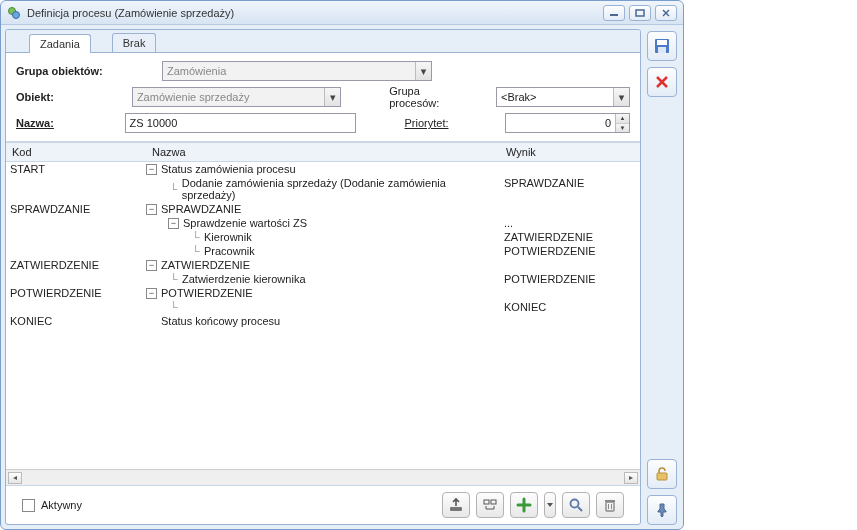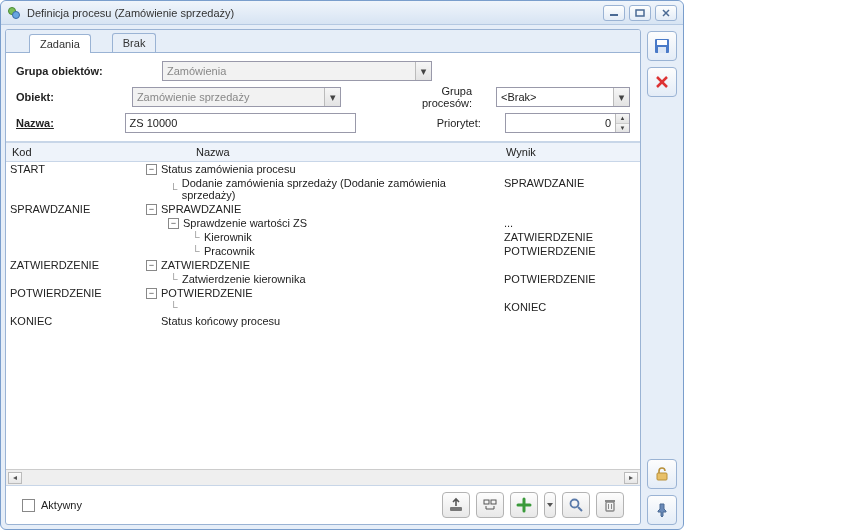--- a/index.html
+++ b/index.html
@@ -94,21 +94,20 @@
     gap: 24px;
   }
   .form-row .lbl {
     width: 122px;
     font-weight: bold;
     color: #222;
   }
   .form-row .lbl2 {
     width: 110px;
     color: #222;
-    text-align: right;
   }
   .combo, .textin, .numin {
     border: 1px solid #99a;
     background: #fff;
     height: 20px;
     font-size: 11px;
     display: flex;
     align-items: center;
     padding: 0 4px;
     color: #666;
@@ -144,21 +143,20 @@
     flex:1; display:flex; align-items:center; justify-content:center;
     background: linear-gradient(#f6f6f6,#e3e3e3);
     font-size: 6px; color:#444; border-bottom:1px solid #ccc;
   }
   .numin .spin div:last-child{border-bottom:none;}
   .tree-head {
     display: flex;
     border-top: 1px solid #c8d6e8;
     border-bottom: 1px solid #c8d6e8;
     background: #eef3fa;
-    gap: 44px;
   }
   .tree-head div {
     padding: 3px 6px;
     color: #222;
   }
   .col-kod { width: 140px; }
   .col-nazwa { flex: 1; }
   .col-wynik { width: 140px; }
   .tree-body {
     flex: 1;
@@ -306,21 +304,21 @@
             <span style="color:#222">&lt;Brak&gt;</span>
             <span class="arrow">▾</span>
           </div>
         </div>
         <div class="form-row">
           <div class="lbl" style="text-decoration:underline">Nazwa:</div>
           <div class="textin" style="width:330px">
             <span>ZS 10000</span>
           </div>
           <div style="flex:1"></div>
-          <div class="lbl2" style="">Priorytet:</div>
+          <div class="lbl2" style="text-decoration:underline">Priorytet:</div>
           <div class="numin" style="width:170px">
             <span>0</span>
             <div class="spin">
                 <div>▲</div>
                 <div>▼</div>
               </div>
           </div>
         </div>
       </div>
 

